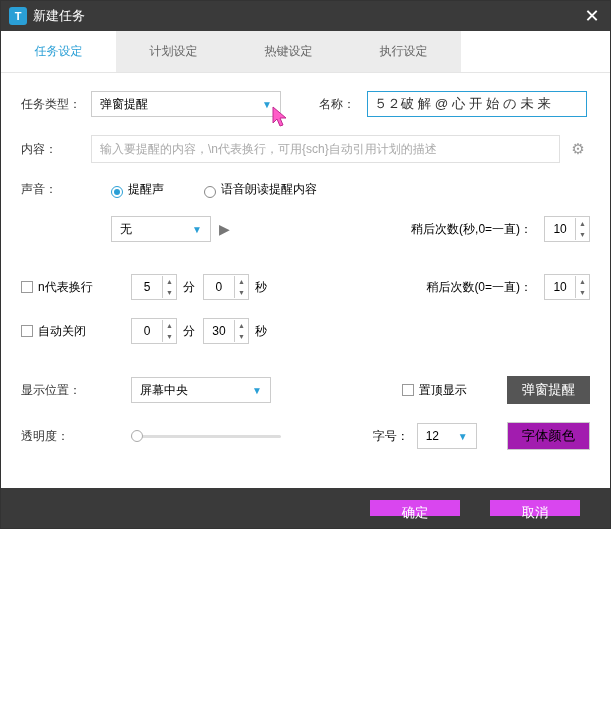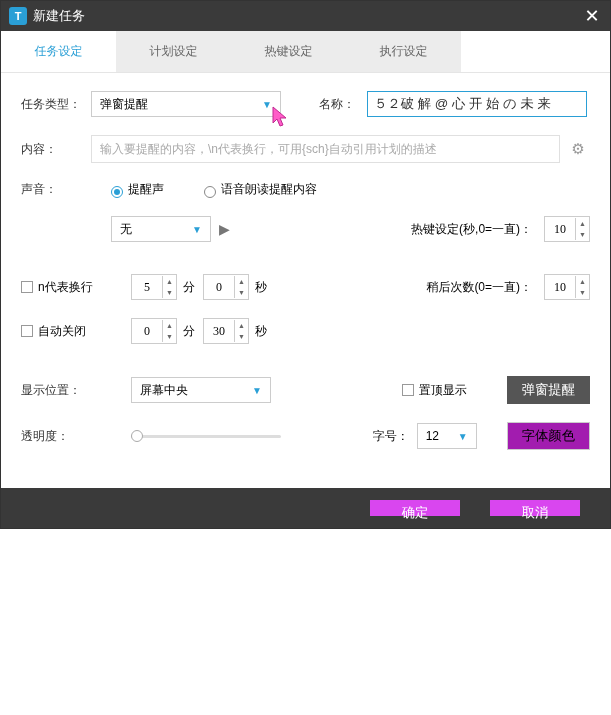--- a/index.html
+++ b/index.html
@@ -24,21 +24,21 @@
 .textin { border: 1px solid #2a9fd6; height: 26px; padding: 0 6px; width: 220px; color: #333; outline: none; background: #fff; }
 .fullinput { flex: 1; border: 1px solid #e0e0e0; height: 28px; padding: 0 8px; color: #aaa; display: flex; align-items: center; }
 .gear { width: 24px; text-align: center; color: #999; font-size: 15px; margin-left: 6px; cursor: pointer; }
 .radio { display: inline-flex; align-items: flex-end; margin-right: 40px; cursor: pointer; }
 .radio .dot { width: 12px; height: 12px; border: 1px solid #888; border-radius: 50%; margin-right: 5px; display: inline-flex; align-items: center; justify-content: center; }
 .radio.checked .dot { border-color: #2a9fd6; }
 .radio.checked .dot::after { content: ""; width: 6px; height: 6px; background: #2a9fd6; border-radius: 50%; }
 .checkbox { display: inline-flex; align-items: center; cursor: pointer; }
 .checkbox .box { width: 12px; height: 12px; border: 1px solid #999; margin-right: 5px; background: #fff; }
 .spin { display: inline-flex; align-items: center; border: 1px solid #ccc; height: 26px; }
-.spin .sval { width: 30px; text-align: center; font-family: Liberation Serif, serif; }
+.spin .sval { width: 30px; text-align: center; }
 .spin .arrows { display: flex; flex-direction: column; border-left: 1px solid #ccc; }
 .spin .arrows span { font-size: 7px; line-height: 11px; padding: 0 3px; color: #666; cursor: pointer; }
 .unit { margin: 0 8px 0 6px; }
 .play { font-size: 14px; color: #777; margin-left: 8px; cursor: pointer; }
 .btn { border: 1px solid #ccc; background: #a21caf; padding: 4px 14px; cursor: pointer; }
 .btn.dark { background: #555; color: #fff; border-color: #555; }
 .btn.foot { background: #d946ef; color: #fff; border: none; width: 90px; height: 16px; }
 .slider { position: relative; width: 150px; height: 14px; }
 .slider .track { position: absolute; top: 6px; left: 0; right: 0; height: 3px; background: #ddd; border-radius: 2px; }
 .slider .thumb { position: absolute; top: 1px; left: 0; width: 12px; height: 12px; background: #fff; border: 1px solid #aaa; border-radius: 50%; }
@@ -97,21 +97,21 @@
       </div>
     </div>
 
     <div class="row" style="margin-left:90px; margin-bottom:32px;">
       <div class="combo sm">
         <span class="val">无</span>
         <span class="caret">▼</span>
       </div>
       <span class="play">▶</span>
       <div style="flex:1"></div>
-      <span>热键设定(秒,0=一直)：</span>
+      <span>稍后次数(秒,0=一直)：</span>
       <div style="width:12px"></div>
       <div class="spin">
         <span class="sval">10</span>
         <span class="arrows">
             <span>▲</span>
             <span>▼</span>
           </span>
       </div>
     </div>
 

